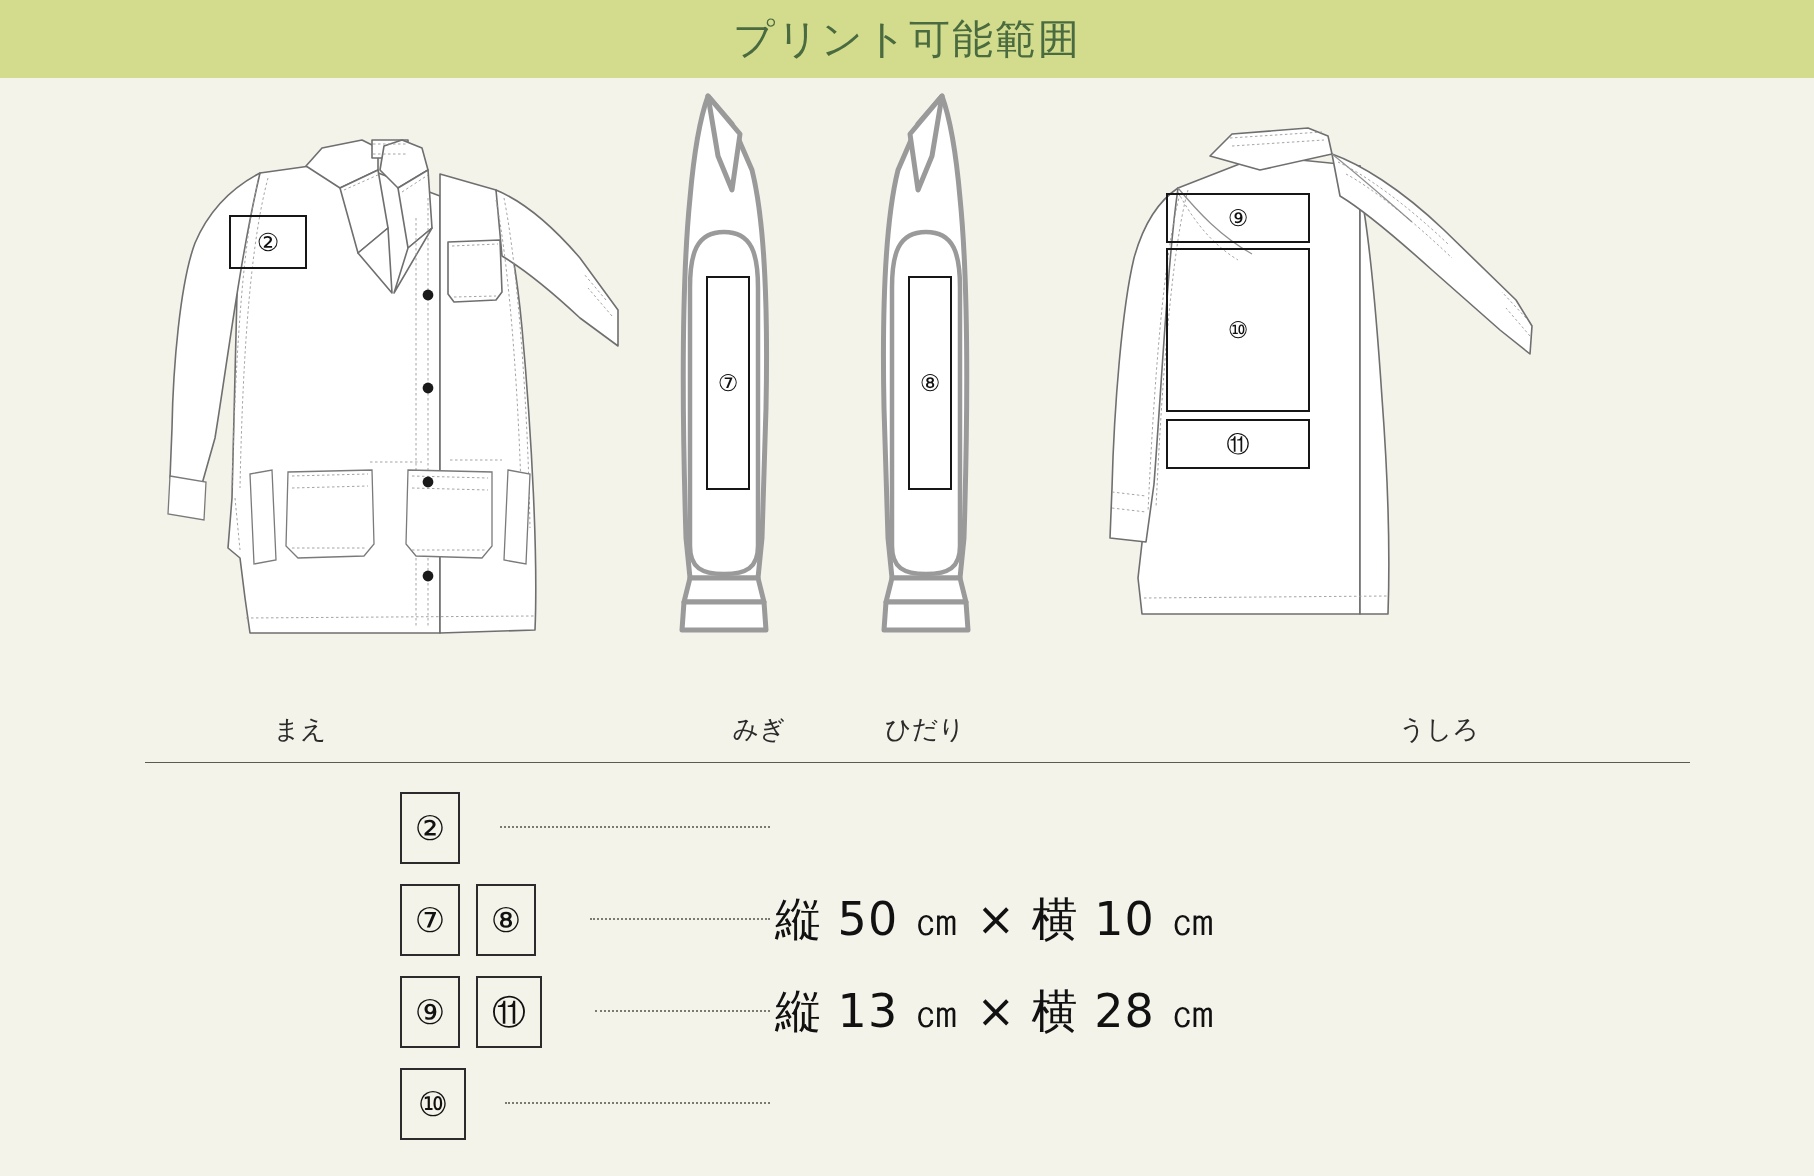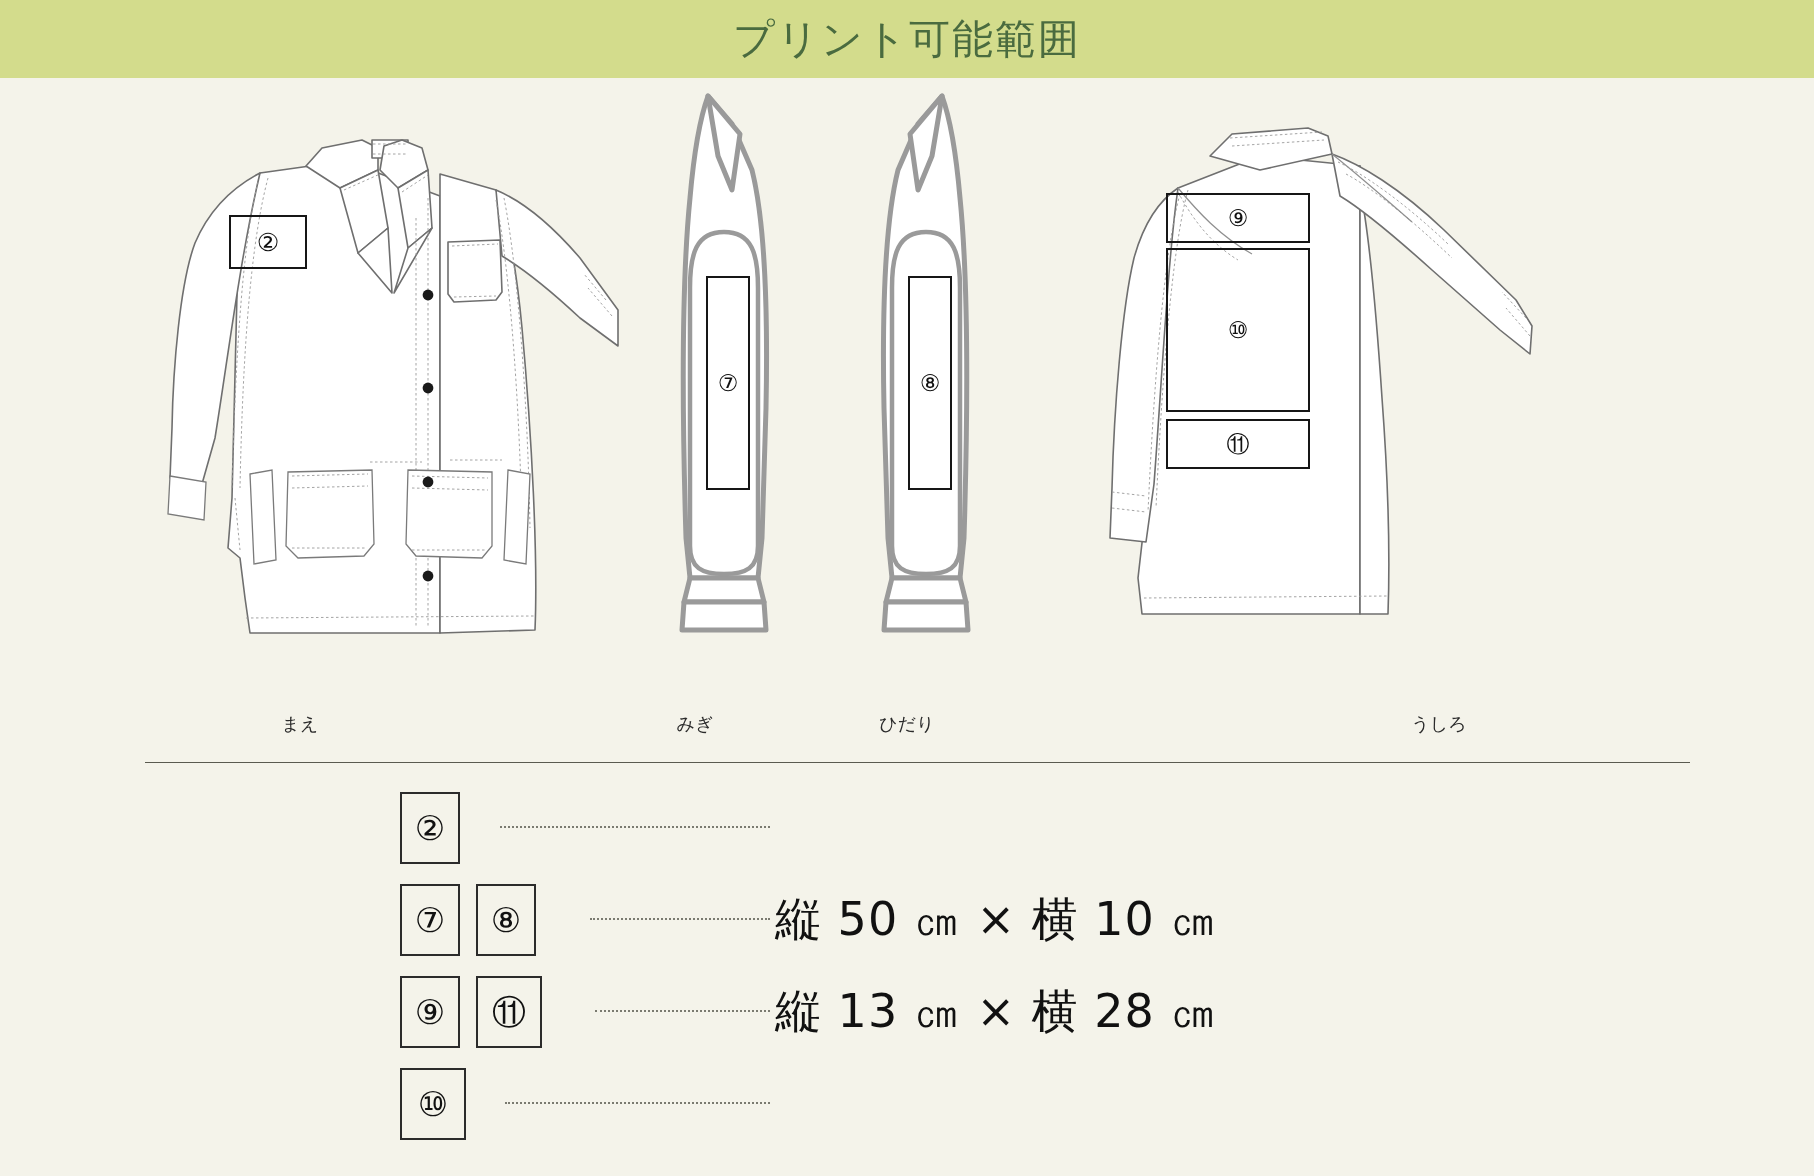--- a/index.html
+++ b/index.html
@@ -47,21 +47,21 @@
   .garment-figure {
     position: absolute;
     top: 0;
     height: 560px;
   }
   .garment-svg { display: block; }
 
   .view-caption {
     position: absolute;
     top: 712px;
-    font-size: 18px;
+    font-size: 26px;
     color: #2b2b2b;
     text-align: center;
     white-space: nowrap;
     font-family: "DejaVu Sans", "Liberation Sans", sans-serif;
   }
 
   
   #divider {
     position: absolute;
     left: 145px;
@@ -324,24 +324,24 @@
       <div class="area-box" style="left:106px; top:341px; width:140px; height:46px; font-size:23px;">
         <span>⑪</span>
       </div>
     </div>
 
   </div>
 
   <div class="view-caption" style="left:220px; width:160px;">
     <span>まえ</span>
   </div>
-  <div class="view-caption" style="left:620px; width:150px;">
+  <div class="view-caption" style="left:684px; width:150px;">
     <span>みぎ</span>
   </div>
-  <div class="view-caption" style="left:827px; width:160px;">
+  <div class="view-caption" style="left:845px; width:160px;">
     <span>ひだり</span>
   </div>
   <div class="view-caption" style="left:1354px; width:170px;">
     <span>うしろ</span>
   </div>
 
   <div id="divider"></div>
 
   <div id="legend">
 

